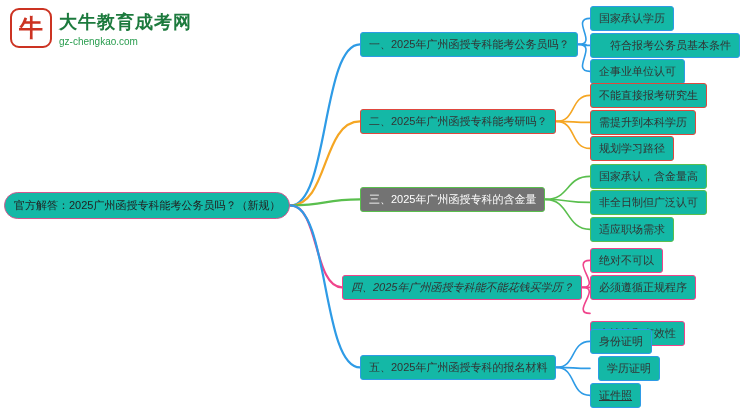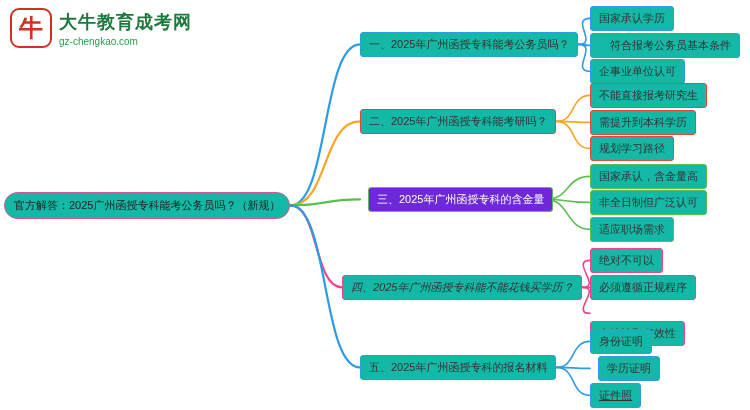--- a/index.html
+++ b/index.html
@@ -84,21 +84,21 @@
     <div class="logo-text">
       <div class="logo-title">大牛教育成考网</div>
       <div class="logo-url">gz-chengkao.com</div>
     </div>
   </div>
 
   <div class="node root" id="root" style="border-color: rgb(212, 86, 143);">官方解答：2025广州函授专科能考公务员吗？（新规）</div>
 
   <div class="node branch" id="b1" style="border-color: rgb(46, 155, 230);">一、2025年广州函授专科能考公务员吗？</div>
   <div class="node branch" id="b2" style="border-color: rgb(224, 72, 62);">二、2025年广州函授专科能考研吗？</div>
-  <div class="node branch" id="b3" style="border-color: rgb(90, 191, 78); background: #6d28d9; color: rgb(255, 255, 255); margin-left: 8px;">三、2025年广州函授专科的含金量</div>
+  <div class="node branch" id="b3" style="border-color: rgb(90, 191, 78); background: #737373; color: rgb(255, 255, 255);">三、2025年广州函授专科的含金量</div>
   <div class="node branch" id="b4" style="border-color: rgb(240, 68, 140);">四、2025年广州函授专科能不能花钱买学历？</div>
   <div class="node branch" id="b5" style="border-color: rgb(46, 155, 230);">五、2025年广州函授专科的报名材料</div>
 
   <div class="node leaf" id="b1l1" style="border-color: rgb(46, 155, 230);">国家承认学历</div>
   <div class="node leaf" id="b1l2" style="border-color: rgb(46, 155, 230); padding-left: 19px;">符合报考公务员基本条件</div>
   <div class="node leaf" id="b1l3" style="border-color: rgb(46, 155, 230);">企事业单位认可</div>
 
   <div class="node leaf" id="b2l1" style="border-color: rgb(224, 72, 62);">不能直接报考研究生</div>
   <div class="node leaf" id="b2l2" style="border-color: rgb(224, 72, 62);">需提升到本科学历</div>
   <div class="node leaf" id="b2l3" style="border-color: rgb(224, 72, 62);">规划学习路径</div>

